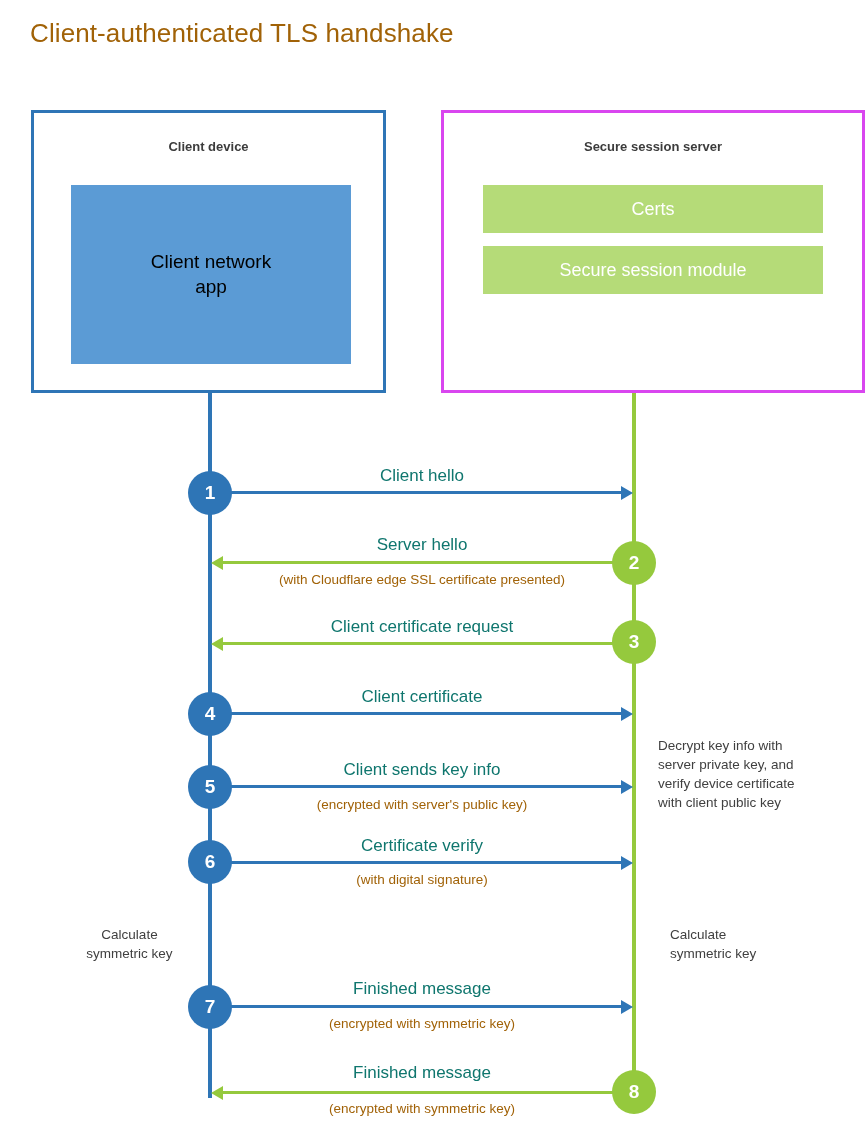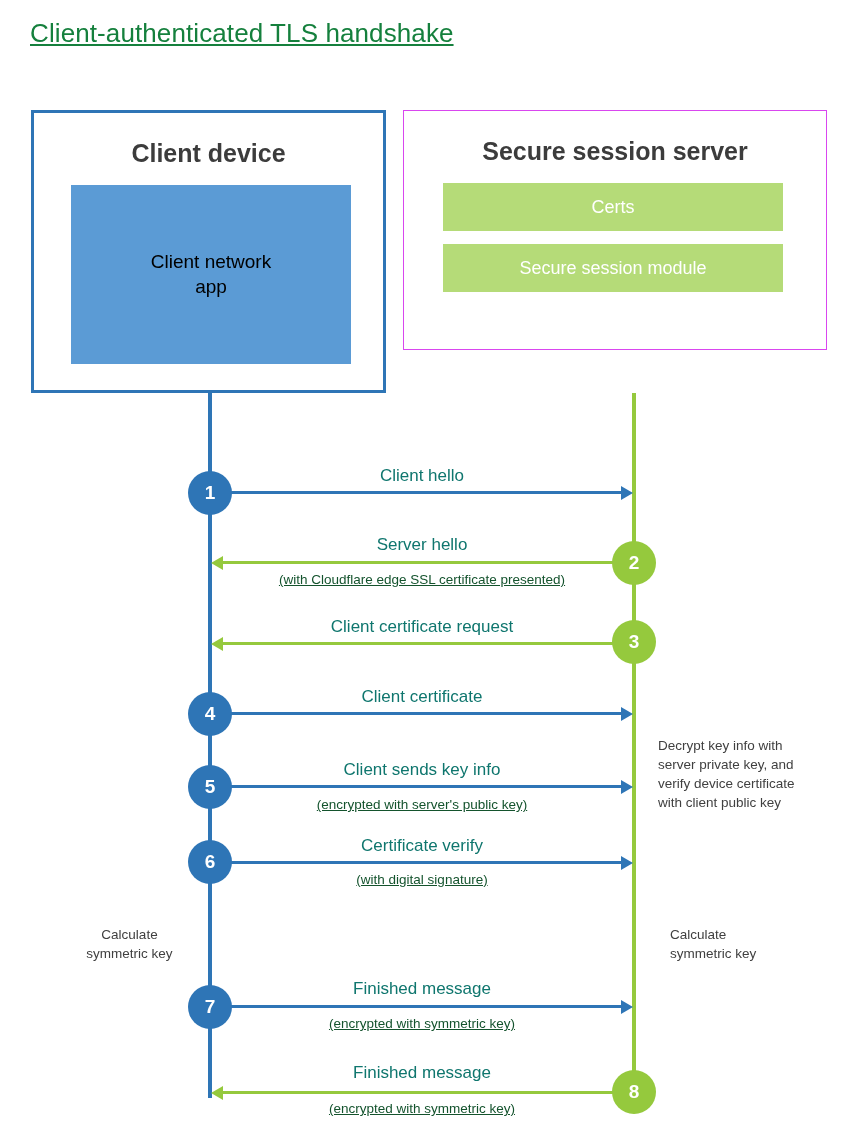--- a/index.html
+++ b/index.html
@@ -16,49 +16,48 @@
     overflow: hidden;
   }
 
   
   .page-title {
     position: absolute;
     left: 30px;
     top: 18px;
     font-size: 26px;
     font-weight: 400;
-    color: #15803d;
+    color: #a16207;
     letter-spacing: 0.1px;
     white-space: nowrap;
-    text-decoration: underline;
   }
 
   
   .party-box {
     position: absolute;
     background: #ffffff;
     box-sizing: border-box;
   }
   .party-box.client {
     left: 31px;
     top: 110px;
     width: 355px;
     height: 283px;
     border: 3px solid #2E75B6;
   }
   .party-box.server {
-    left: 403px;
+    left: 441px;
     top: 110px;
     width: 424px;
-    height: 240px;
-    border: 1px solid #d946ef;
+    height: 283px;
+    border: 3px solid #d946ef;
   }
   .party-title {
     text-align: center;
-    font-size: 25px;
+    font-size: 13px;
     font-weight: bold;
     color: #3c3c3c;
     margin-top: 26px;
   }
 
   .client-app-box {
     position: absolute;
     left: 37px;
     top: 72px;
     width: 280px;
@@ -153,23 +152,22 @@
     position: absolute;
     text-align: center;
     font-size: 17px;
     color: #0f766e;
     white-space: nowrap;
   }
   .msg-sub {
     position: absolute;
     text-align: center;
     font-size: 13.5px;
-    color: #14532d;
+    color: #a16207;
     white-space: nowrap;
-    text-decoration: underline;
   }
 
   
   .side-note {
     position: absolute;
     font-size: 13.5px;
     line-height: 1.42;
     color: #404040;
   }
   .side-note.centered { text-align: center; }

